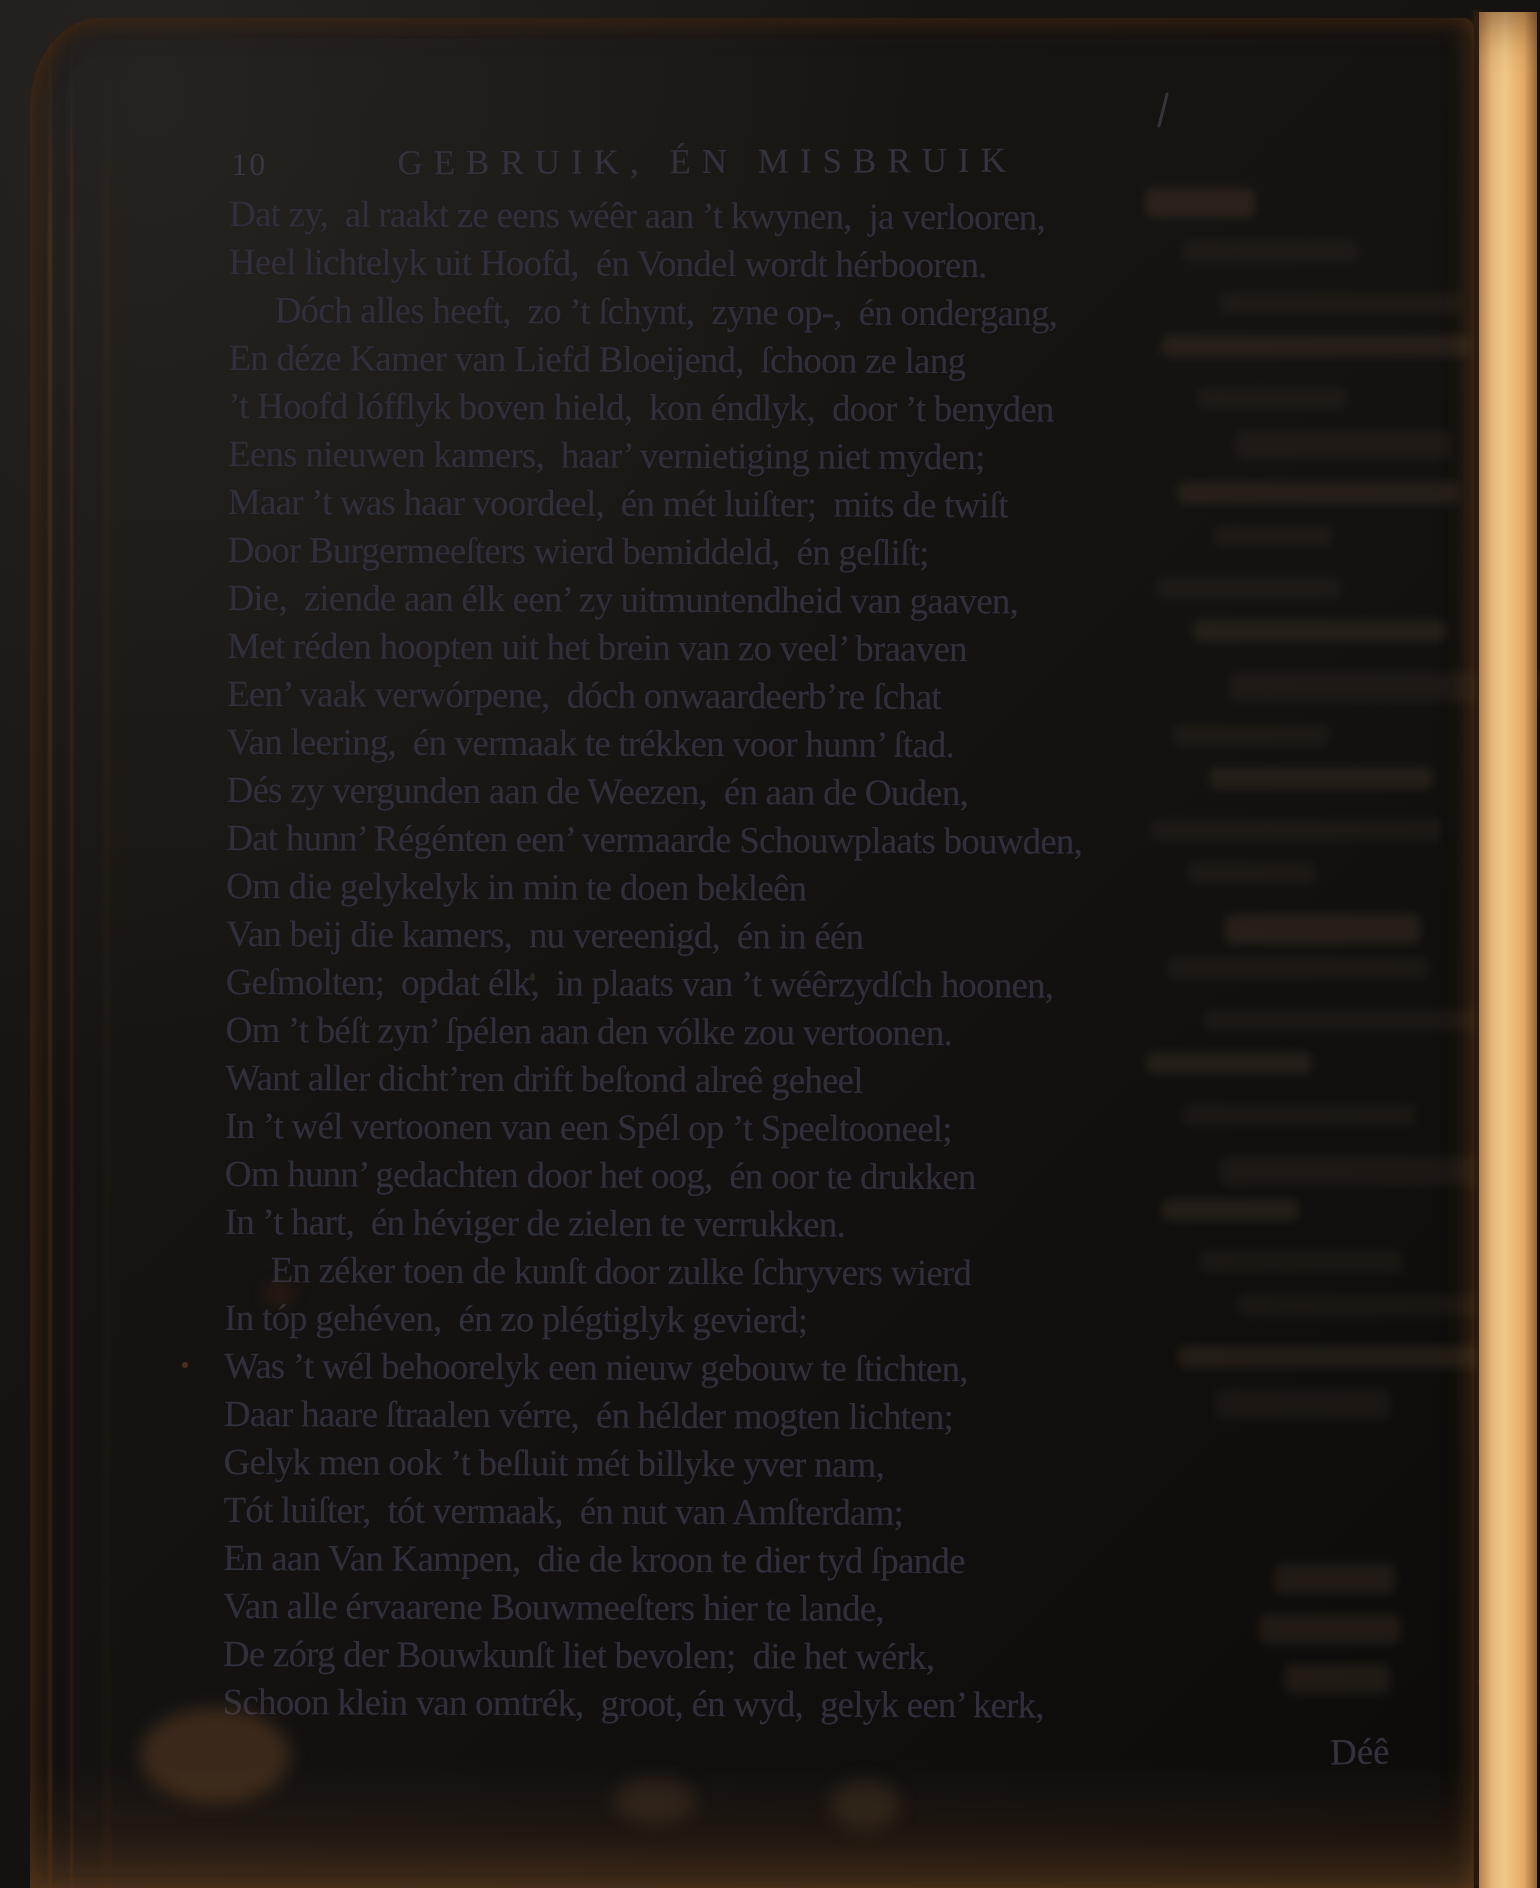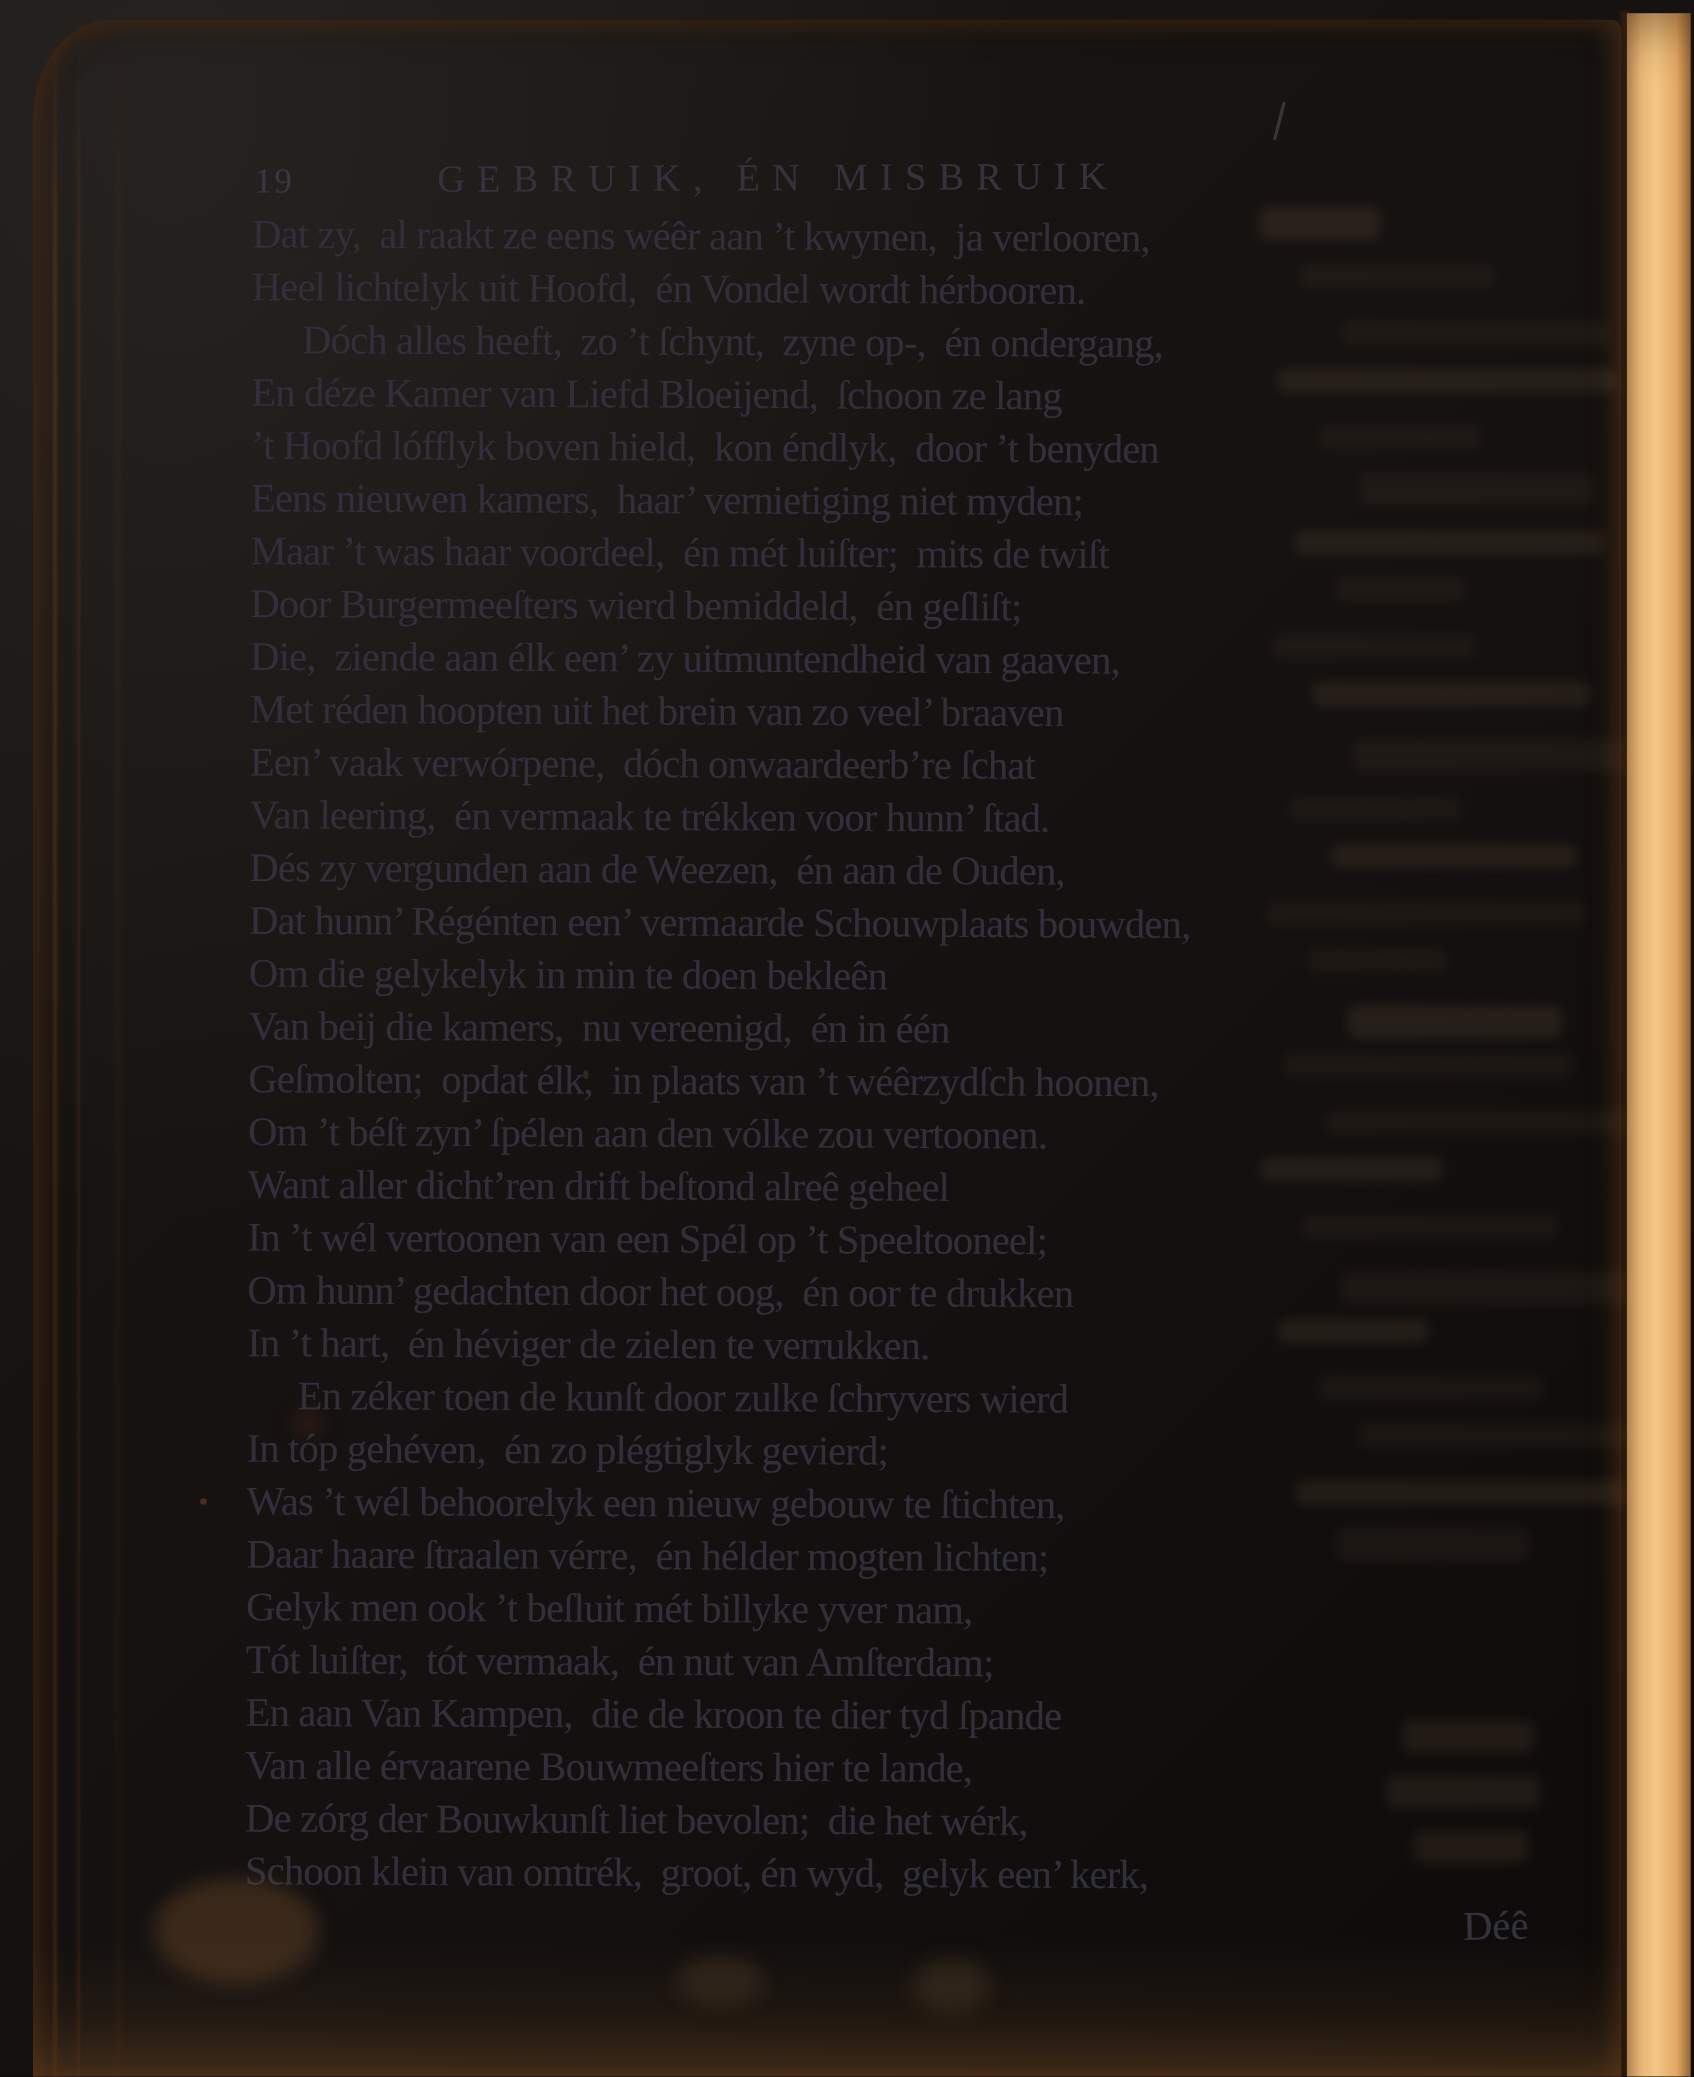--- a/index.html
+++ b/index.html
@@ -91,21 +91,21 @@
 
 <div class="photo">
 
   <div class="page">
     <div class="crease c1"></div>
     <div class="crease c2"></div>
     <div class="crease c3"></div>
 
     <div class="content">
       <div class="header-row">
-        <span class="page-num">19</span>
+        <span class="page-num">10</span>
         <span class="page-title">GEBRUIK, ÉN MISBRUIK</span>
         <span class="accent-stray"></span>
       </div>
       <div class="poem">
           <div class="line">Dat zy,  al raakt ze eens wéêr aan ’t kwynen,  ja verlooren,</div>
           <div class="line">Heel lichtelyk uit Hoofd,  én Vondel wordt hérbooren.</div>
           <div class="line indent">Dóch alles heeft,  zo ’t ſchynt,  zyne op-,  én ondergang,</div>
           <div class="line">En déze Kamer van Liefd Bloeijend,  ſchoon ze lang</div>
           <div class="line">’t Hoofd lófflyk boven hield,  kon éndlyk,  door ’t benyden</div>
           <div class="line">Eens nieuwen kamers,  haar’ vernietiging niet myden;</div>

